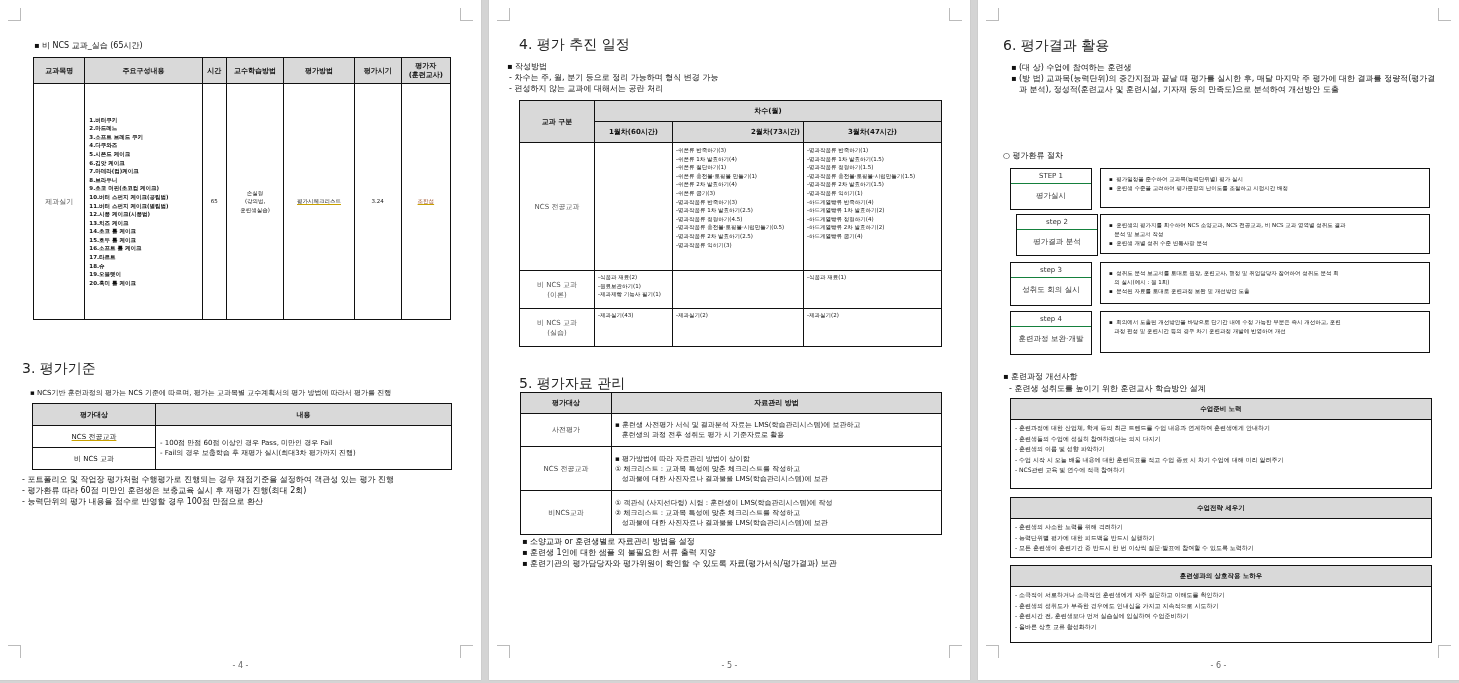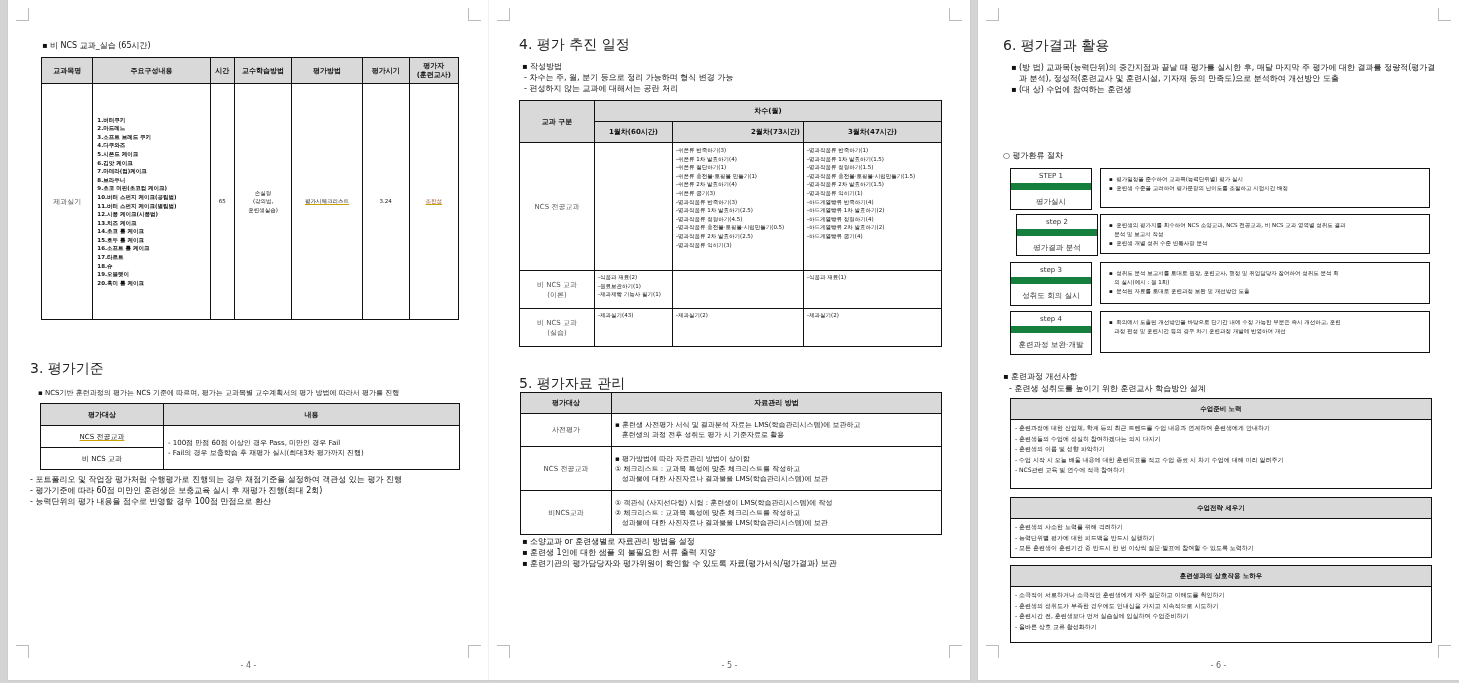--- a/index.html
+++ b/index.html
@@ -1,40 +1,40 @@
 <!DOCTYPE html>
 <html><head>
 <meta charset="utf-8">
 <style>
   html,body{margin:0;padding:0;}
   body{width:1459px;height:683px;background:#d4d4d4;position:relative;overflow:hidden;
        font-family:"DejaVu Sans","Liberation Sans",sans-serif;color:#111;}
   .page{position:absolute;top:0;width:481px;height:680px;background:#fff;
         box-shadow:0 0 1px #aaa;overflow:hidden;}
-  .p1{left:8px;} .p2{left:489px;} .p3{left:978px;}
+  .p1{left:0;} .p2{left:489px;} .p3{left:978px;}
   .corner{position:absolute;width:12px;height:12px;border-color:#bbb;border-style:solid;border-width:0;}
   .c-tl{top:8px;left:8px;border-right-width:1px;border-bottom-width:1px;}
   .c-tr{top:8px;right:8px;border-left-width:1px;border-bottom-width:1px;}
   .c-bl{bottom:22px;left:8px;border-right-width:1px;border-top-width:1px;}
   .c-br{bottom:22px;right:8px;border-left-width:1px;border-top-width:1px;}
   .pagenum{position:absolute;bottom:10px;left:0;right:0;text-align:center;font-size:8px;color:#666;}
   .abs{position:absolute;}
   .h{font-size:14px;color:#222;}
   .t8{font-size:8px;line-height:11px;}
   .t7{font-size:7px;line-height:10px;}
   .t6{font-size:5.5px;line-height:8.6px;}
   table{border-collapse:collapse;}
   td,th{border:1px solid #111;padding:0 3px;vertical-align:middle;}
   th{background:#d9d9d9;font-weight:bold;font-size:7px;text-align:center;}
   .center{text-align:center;}
   .orange{color:#a0522d;}
   .uline{text-decoration:underline;text-decoration-color:#c8a000;}
   .box{position:absolute;border:1px solid #111;background:#fff;}
   .stepbox{position:absolute;border:1px solid #111;background:#fff;font-size:7.5px;color:#333;text-align:center;}
-  .stepbox .top{border-bottom:7px solid #15803d;height:14px;line-height:14px;font-size:7px;}
+  .stepbox .top{border-bottom:1px solid #15803d;height:14px;line-height:14px;font-size:7px;}
   .stepbox .bot{line-height:24px;}
   .gbox{position:absolute;border:1px solid #111;background:#fff;}
   .gbox .gh{background:#d9d9d9;border-bottom:1px solid #111;text-align:center;font-size:6.5px;font-weight:bold;}
   .gbox .gl{font-size:6px;line-height:10.5px;padding-left:4px;}
 </style>
 </head>
 <body>
 
 <div class="page p1">
   <div class="corner c-tl"></div>
@@ -110,35 +110,35 @@
       </td>
     </tr>
     <tr style="height:22px;">
       <td class="center t7">비 NCS 교과</td>
     </tr>
   </tbody>
     </table>
 
   <div class="abs t8" style="left:22px;top:474px;">
     <div>- 포트폴리오 및 작업장 평가처럼 수행평가로 진행되는 경우 채점기준을 설정하여 객관성 있는 평가 진행</div>
-    <div>- 평가기준에 따라 60점 미만인 훈련생은 보충교육 실시 후 재평가 진행(최대 2회)</div>
+    <div>- 평가환류 따라 60점 미만인 훈련생은 보충교육 실시 후 재평가 진행(최대 2회)</div>
     <div>- 능력단위의 평가 내용을 점수로 반영할 경우 100점 만점으로 환산</div>
   </div>
 
   <div class="pagenum">- 4 -</div>
 </div>
 
 <div class="page p2">
   <div class="corner c-tl"></div>
   <div class="corner c-tr"></div>
   <div class="corner c-bl"></div>
   <div class="corner c-br"></div>
 
   <div class="abs h" style="left:30px;top:36px;">4.  평가 추진 일정</div>
-  <div class="abs t8" style="left:33px;top:61px;">
+  <div class="abs t8" style="left:18px;top:61px;">
     <div>▪ 작성방법</div>
     <div style="padding-left:2px;">- 차수는 주, 월, 분기 등으로 정리 가능하며 형식 변경 가능</div>
     <div style="padding-left:2px;">- 편성하지 않는 교과에 대해서는 공란 처리</div>
   </div>
 
   <table class="abs" style="left:30px;top:100px;width:423px;">
     <tbody>
         <tr style="height:21px;">
       <th rowspan="2" style="width:68px;">교과 구분</th>
       <th colspan="3">차수(월)</th>
@@ -259,22 +259,22 @@
 </div>
 
 <div class="page p3">
   <div class="corner c-tl"></div>
   <div class="corner c-tr"></div>
   <div class="corner c-bl"></div>
   <div class="corner c-br"></div>
 
   <div class="abs h" style="left:25px;top:37px;">6.  평가결과 활용</div>
   <div class="abs t8" style="left:33px;top:62px;width:430px;">
+    <div>▪ (대 상) 수업에 참여하는 훈련생</div>
     <div style="padding-left:8px;text-indent:-8px;">▪ (방 법) 교과목(능력단위)의 중간지점과 끝날 때 평가를 실시한 후, 매달 마지막 주 평가에 대한 결과를 정량적(평가결과 분석), 정성적(훈련교사 및 훈련시설, 기자재 등의 만족도)으로 분석하여 개선방안 도출</div>
-    <div>▪ (대 상) 수업에 참여하는 훈련생</div>
   </div>
 
   <div class="abs t8" style="left:25px;top:150px;">○ 평가환류 절차</div>
 
   <div id="steps">
       <div class="stepbox" style="left: 32px; top: 168px; width: 80px; height: 40px;">
         <div class="top">STEP 1</div>
         <div class="bot">평가실시</div>
       </div>
       <div class="box t6" style="left: 122px; top: 168px; width: 330px; height: 40px; padding: 6px 6px 0px 8px; box-sizing: border-box; white-space: pre; line-height: 9px;"><div>▪  평가일정을 준수하여 교과목(능력단위별) 평가 실시</div><div>▪  훈련생 수준을 고려하여 평가문항의 난이도를 조절하고 시험시간 배정</div></div>

